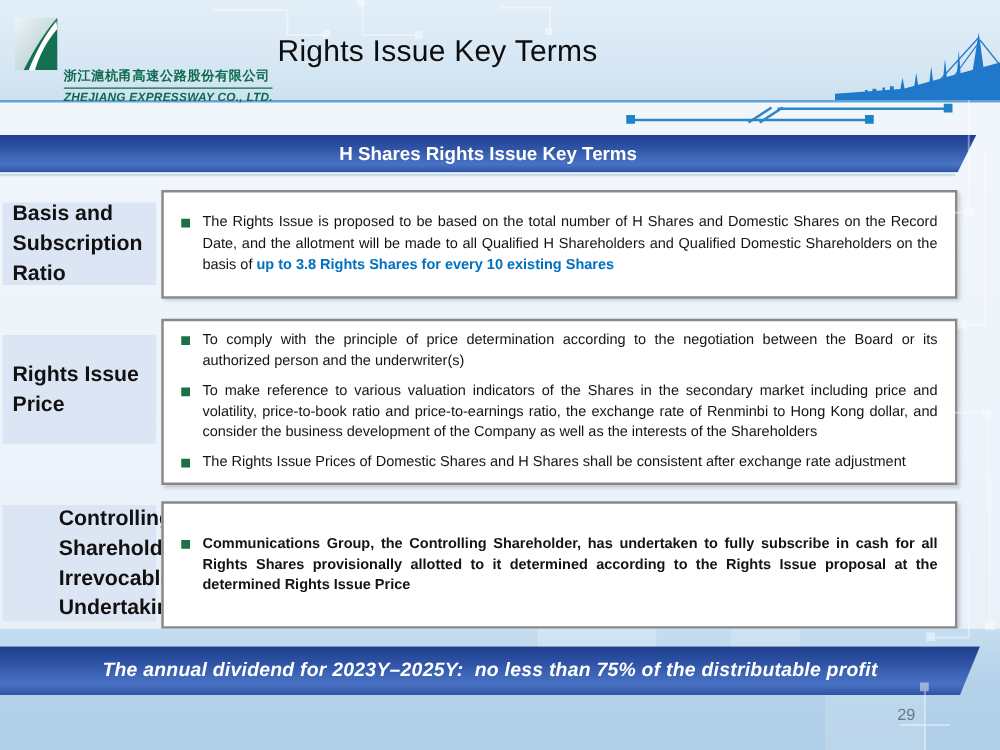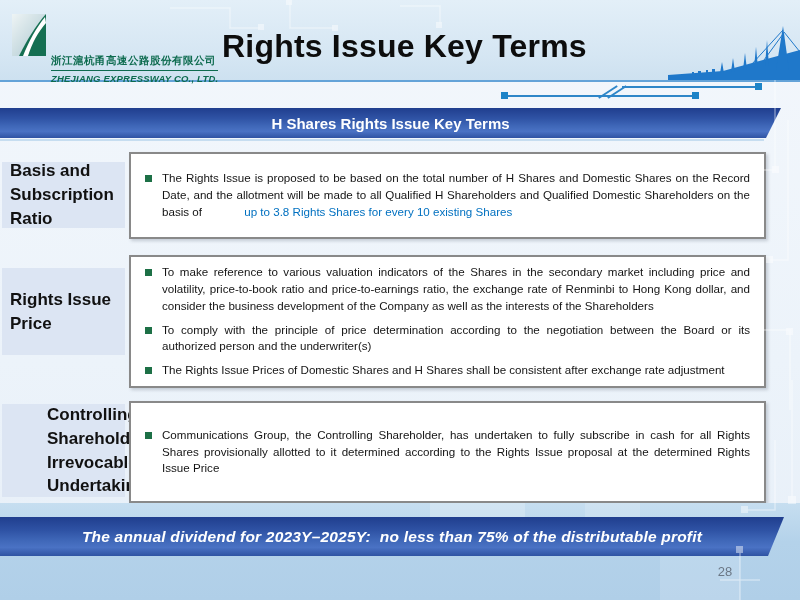--- a/index.html
+++ b/index.html
@@ -13,21 +13,21 @@
     background:linear-gradient(180deg,#e3eff8 0%,#d5e6f3 70%,#cde1f0 100%);
     border-bottom:2px solid #64a3d8;}
   .header-pattern{position:absolute;top:0;left:150px;width:320px;height:60px;opacity:.55;}
   .logo{position:absolute;top:14px;left:12px;display:flex;align-items:flex-start;}
   .logo-mark{width:34px;height:42px;flex:none;}
   .logo-text{margin-left:5px;padding-top:4px;}
   .logo-cn{font-size:10.5px;font-weight:bold;color:#0d6b4f;letter-spacing:.5px;
     padding-bottom:2px;border-bottom:1.5px solid #0d6b4f;white-space:nowrap;margin-top:36px;}
   .logo-en{font-size:9.5px;font-weight:bold;font-style:italic;color:#0d6b4f;
     margin-top:2px;letter-spacing:.2px;white-space:nowrap;}
-  .page-title{position:absolute;top:28px;left:222px;font-size:32px;font-weight:bold;
+  .page-title{position:absolute;top:28px;left:222px;font-size:24px;font-weight:normal;
     color:#0d0d0d;letter-spacing:.2px;}
   .bridge{position:absolute;top:26px;right:0;width:132px;height:54px;}
   
   .deco-line{position:absolute;height:2px;background:#2e86c8;}
   .deco-a{top:86px;left:622px;width:136px;}
   .deco-b{top:95px;left:505px;width:190px;}
   .deco-line .sq{position:absolute;width:7px;height:7px;background:#1d84c8;top:-3px;}
   .sq-left{left:-4px;} .sq-right{right:-4px;}
   .deco-slash{position:absolute;width:22px;height:2px;background:#2e86c8;transform:rotate(-33deg);}
   .slash1{top:91px;left:597px;} .slash2{top:91px;left:606px;}
@@ -45,25 +45,25 @@
   .label1{top:162px;height:66px;}
   .label2{top:268px;height:87px;}
   .label3{top:404px;height:93px;padding-left:45px;}
   .content-box{position:absolute;left:129px;width:637px;background:#fff;
     border:2px solid #898989;box-sizing:border-box;
     box-shadow:2px 2px 3px rgba(90,100,120,.28);
     display:flex;flex-direction:column;justify-content:center;gap:7px;
     padding:6px 14px 6px 8px;}
   .box1{top:152px;height:87px;}
   .box2{top:255px;height:133px;}
-  .box3{top:401px;height:102px;}
+  .box3{top:401px;height:102px;font-weight:bold;}
   .bullet{display:flex;}
   .bullet-sq{width:7px;height:7px;background:#1d7046;flex:none;margin:5px 10px 0 6px;}
   .bullet-text{flex:1;font-size:11.6px;line-height:1.44;text-align:justify;color:#141414;}
-  .hl{color:#0070c0;font-weight:normal;margin-left:39px;}
+  .hl{color:#0070c0;font-weight:bold;}
   
   .bottom-band{position:absolute;top:503px;left:0;width:800px;height:97px;
     background:linear-gradient(180deg,#c6def0 0%,#b4d2ea 40%,#b0cfe8 100%);}
   .band-glow1{position:absolute;top:503px;left:430px;width:95px;height:50px;background:rgba(255,255,255,.22);}
   .band-glow2{position:absolute;top:503px;left:585px;width:55px;height:50px;background:rgba(255,255,255,.16);}
   .band-glow3{position:absolute;top:556px;left:660px;width:80px;height:44px;background:rgba(255,255,255,.14);}
   .banner-bottom{top:517px;width:784px;height:39px;font-size:15.5px;
     clip-path:polygon(0 0,100% 0,calc(100% - 16px) 100%,0 100%);letter-spacing:.2px;font-style:italic;}
   .page-number{position:absolute;top:564px;left:705px;width:40px;text-align:center;
     font-size:13px;color:#6b7785;}
@@ -155,25 +155,25 @@
       <span class="bullet-text"><span>The Rights Issue is proposed to be based on the total number of H Shares and Domestic Shares on the Record Date, and the allotment will be made to all Qualified H Shareholders and Qualified Domestic Shareholders on the basis of </span><span class="hl">up to 3.8 Rights Shares for every 10 existing Shares</span></span>
     </div>
   </div>
 
   <div class="row-label label2">
     <span>Rights Issue Price</span>
   </div>
   <div class="content-box box2">
     <div class="bullet">
       <span class="bullet-sq"></span>
+      <span class="bullet-text">To comply with the principle of price determination according to the negotiation between the Board or its authorized person and the underwriter(s)</span>
+    </div>
+    <div class="bullet">
+      <span class="bullet-sq"></span>
       <span class="bullet-text">To make reference to various valuation indicators of the Shares in the secondary market including price and volatility, price-to-book ratio and price-to-earnings ratio, the exchange rate of Renminbi to Hong Kong dollar, and consider the business development of the Company as well as the interests of the Shareholders</span>
-    </div>
-    <div class="bullet">
-      <span class="bullet-sq"></span>
-      <span class="bullet-text">To comply with the principle of price determination according to the negotiation between the Board or its authorized person and the underwriter(s)</span>
     </div>
     <div class="bullet">
       <span class="bullet-sq"></span>
       <span class="bullet-text">The Rights Issue Prices of Domestic Shares and H Shares shall be consistent after exchange rate adjustment</span>
     </div>
   </div>
 
   <div class="row-label label3">
     <span>Controlling Shareholder’s Irrevocable Undertaking</span>
   </div>
@@ -207,15 +207,15 @@
       <rect x="66" y="146" width="7" height="7"></rect>
         <rect x="86" y="176" width="7" height="7"></rect>
       <rect x="106" y="248" width="7" height="7"></rect>
         <rect x="61" y="426" width="7" height="7"></rect>
       <rect x="92" y="86" width="7" height="7"></rect>
         <rect x="108" y="416" width="8" height="8"></rect>
       <rect x="56" y="466" width="7" height="7"></rect>
     </g>
   </svg>
 
-  <div class="page-number">28</div>
+  <div class="page-number">29</div>
 
 </div>
 
 </body></html>

